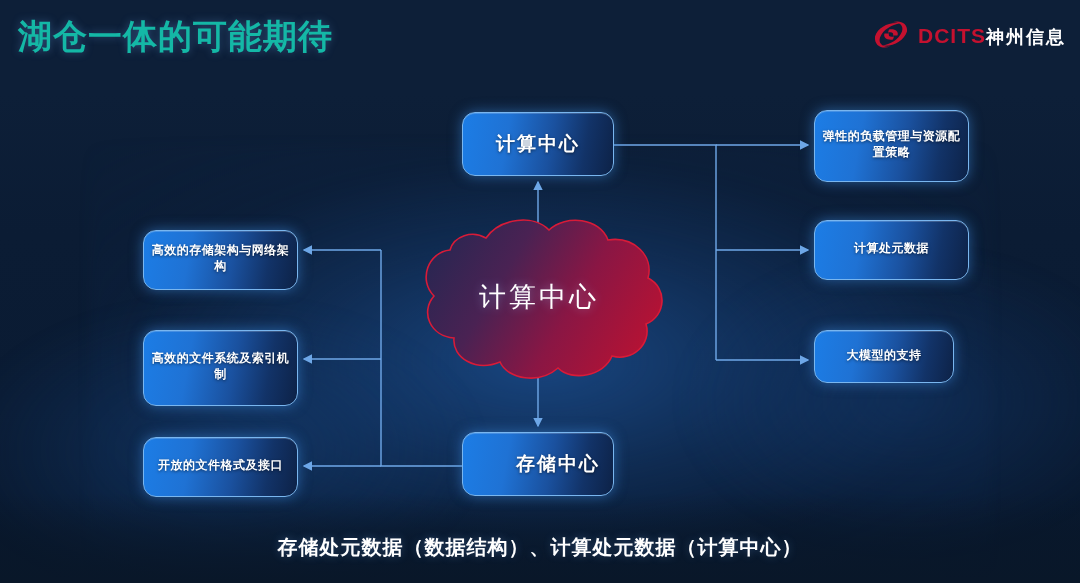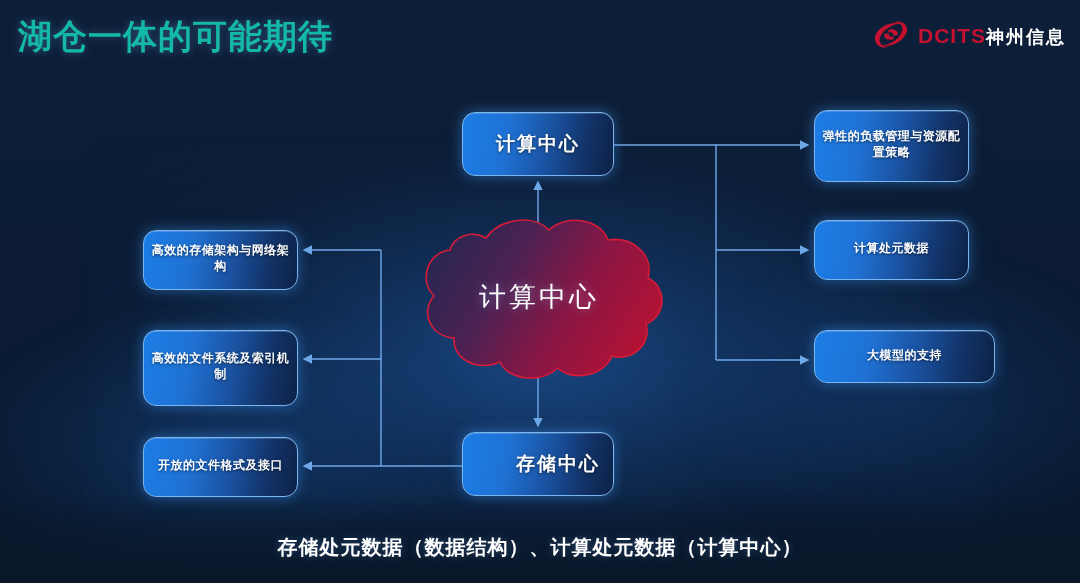--- a/index.html
+++ b/index.html
@@ -152,21 +152,21 @@
     letter-spacing: 0.5px;
     padding: 6px 6px;
     font-family: Liberation Mono, monospace;
   }
 
   
   #node-compute  { left: 462px; top: 112px; width: 152px; height: 64px; }
   #node-storage  { left: 462px; top: 432px; width: 152px; height: 64px; padding-left: 40px; }
   #node-elastic  { left: 814px; top: 110px; width: 155px; height: 72px; }
   #node-cache    { left: 814px; top: 220px; width: 155px; height: 60px; }
-  #node-llm      { left: 814px; top: 330px; width: 181px; height: 53px; }
+  #node-llm      { left: 814px; top: 330px; width: 140px; height: 53px; }
   #node-storarch { left: 143px; top: 230px; width: 155px; height: 60px; }
   #node-fs       { left: 143px; top: 330px; width: 155px; height: 76px; }
   #node-format   { left: 143px; top: 437px; width: 155px; height: 60px; text-align: right; }
 
   
   .footer-caption {
     position: absolute;
     left: 0; right: 0;
     bottom: 22px;
     text-align: center;

